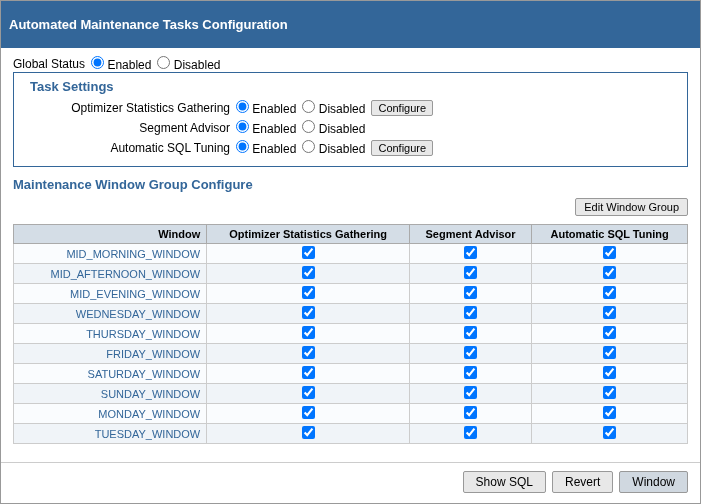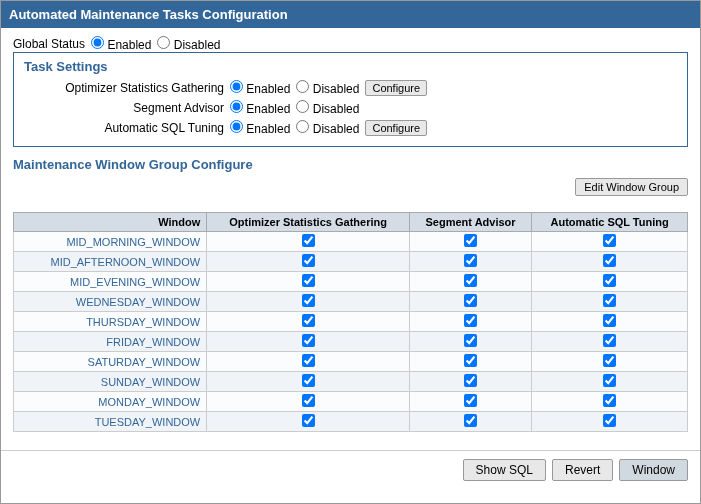--- a/index.html
+++ b/index.html
@@ -11,36 +11,36 @@
     }
     .page-container {
       width: 701px;
       min-height: 504px;
       border: 1px solid #999;
       background: #fff;
     }
     .page-title-bar {
       background: #336699;
       color: #fff;
-      padding: 6px 8px;
+      padding: 16px 8px;
       font-size: 13px;
       font-weight: bold;
     }
     .main-content {
       padding: 8px 12px;
     }
     .global-status-row {
       display: flex;
       align-items: center;
       gap: 6px;
       font-size: 12px;
     }
     .task-settings-section {
       border: 1px solid #336699;
-      padding: 6px 10px;
+      padding: 6px 16px;
       margin-bottom: 10px;
     }
     .task-settings-title {
       color: #336699;
       font-weight: bold;
       font-size: 13px;
       margin-bottom: 6px;
     }
     .task-row {
       display: flex;
@@ -66,21 +66,21 @@
     }
     .section-title {
       color: #336699;
       font-weight: bold;
       font-size: 13px;
       margin-bottom: 6px;
     }
     .edit-window-group-row {
       display: flex;
       justify-content: flex-end;
-      margin-bottom: 16px;
+      margin-bottom: 8px;
     }
     .edit-window-group-btn {
       border: 1px solid #999;
       background: #e8e8e8;
       padding: 2px 8px;
       font-size: 11px;
       cursor: pointer;
       border-radius: 2px;
     }
     .assignment-table {

